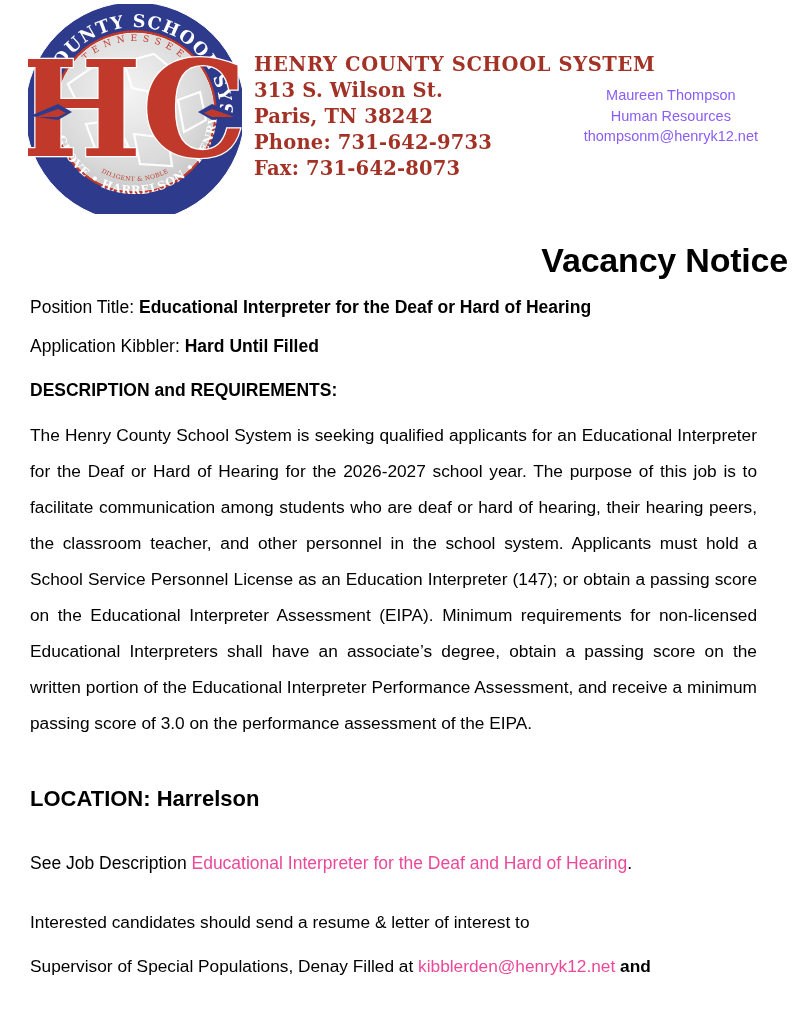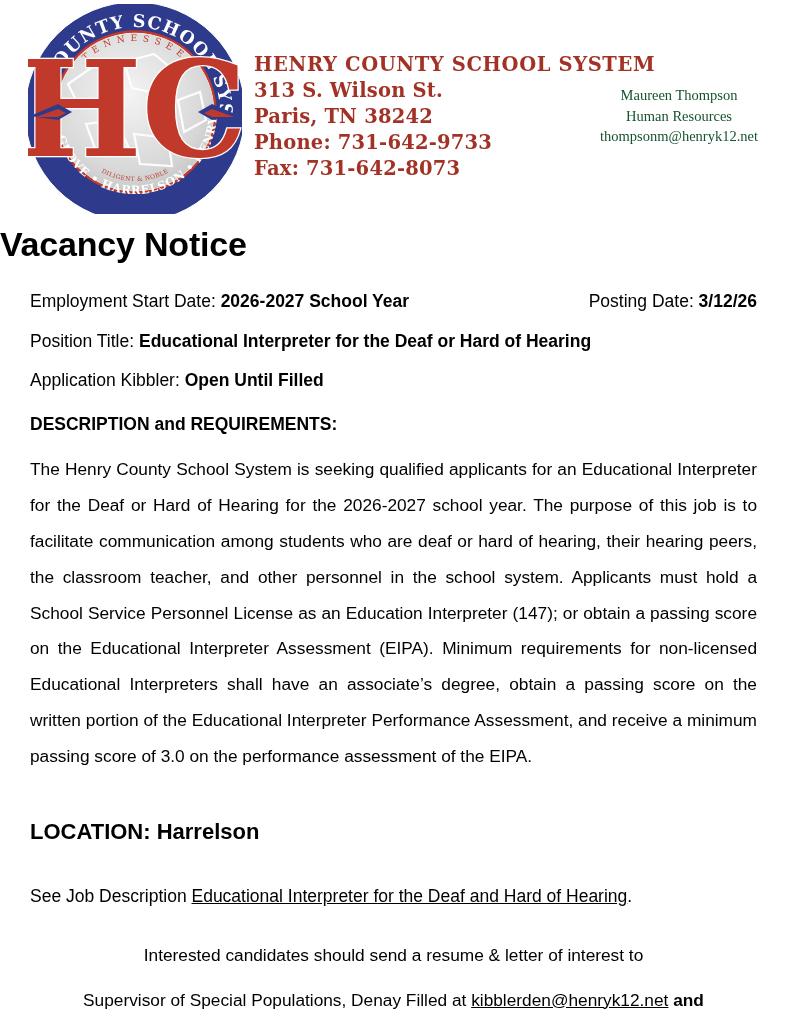--- a/index.html
+++ b/index.html
@@ -43,34 +43,34 @@
     letter-spacing: 0.2px;
     white-space: nowrap;
   }
   .addr-block .org { font-size: 19.5px; letter-spacing: 0.6px; }
 
   .hr-block {
     position: absolute;
     right: 46px;
     top: 85px;
     text-align: center;
-    color: #14532d;
-    font-family: Liberation Serif, serif;
+    color: #8b5cf6;
+    font-family: Liberation Sans, sans-serif;
     font-size: 14.5px;
     line-height: 1.42;
     white-space: nowrap;
   }
 
   
   .doc-title {
-    text-align: left;
+    text-align: right;
     font-size: 34px;
     font-weight: bold;
     letter-spacing: -0.2px;
-    margin: 0;
+    margin: 16px;
     padding: 8px 0 0 0;
     line-height: 1.1;
   }
 
   
   .content { padding: 0 47px 0 30px; }
 
   .meta-row {
     display: flex;
     justify-content: space-between;
@@ -106,30 +106,29 @@
   }
 
   .jobdesc-line {
     margin-top: 41px;
     font-size: 17.5px;
   }
 
   
   .footer {
     margin-top: 40px;
-    text-align: center;
+    text-align: left;
     font-size: 17.3px;
     line-height: 1.0;
   }
   .footer-line { margin-top: 27px; }
   .footer-line:first-child { margin-top: 0; }
 
   a.doclink, .doclink {
-    color: #000000;
-    text-decoration: underline;
+    color: #ec4899;
     cursor: pointer;
   }
   .bold { font-weight: bold; }
 </style>
 </head>
 <body>
 
 <div class="page">
 
   <div class="letterhead">
@@ -200,35 +199,27 @@
       <div>Maureen Thompson</div>
       <div>Human Resources</div>
       <div>thompsonm@henryk12.net</div>
     </div>
   </div>
 
   <h1 class="doc-title">Vacancy Notice</h1>
 
   <div class="content">
 
-    <div class="meta-row">
-      <div>
-        <span class="lbl">Employment Start Date: </span><span class="val">2026-2027 School Year</span>
-      </div>
-      <div>
-        <span class="lbl">Posting Date: </span><span class="val">3/12/26</span>
-      </div>
-    </div>
 
     <div class="meta-line">
       <span class="lbl">Position Title: </span><span class="val">Educational Interpreter for the Deaf or Hard of Hearing</span>
     </div>
 
     <div class="meta-line tight">
-      <span class="lbl">Application Kibbler: </span><span class="val">Open Until Filled</span>
+      <span class="lbl">Application Kibbler: </span><span class="val">Hard Until Filled</span>
     </div>
 
     <div class="section-head">DESCRIPTION and REQUIREMENTS:</div>
 
     <p class="body-par">The Henry County School System is seeking qualified applicants for an Educational Interpreter for the Deaf or Hard of Hearing for the 2026-2027 school year.  The purpose of this job is to facilitate communication among students who are deaf or hard of hearing, their hearing peers, the classroom teacher, and other personnel in the school system. Applicants must hold a School Service Personnel License as an Education Interpreter (147); or obtain a passing score on the Educational Interpreter Assessment (EIPA). Minimum requirements for non-licensed Educational Interpreters shall have an associate’s degree, obtain a passing score on the written portion of the Educational Interpreter Performance Assessment, and receive a minimum passing score of 3.0 on the performance assessment of the EIPA.</p>
 
     <div class="location-line">LOCATION: Harrelson</div>
 
     <div class="jobdesc-line">
       <span>See Job Description </span><span class="doclink">Educational Interpreter for the Deaf and Hard of Hearing</span><span>.</span>

